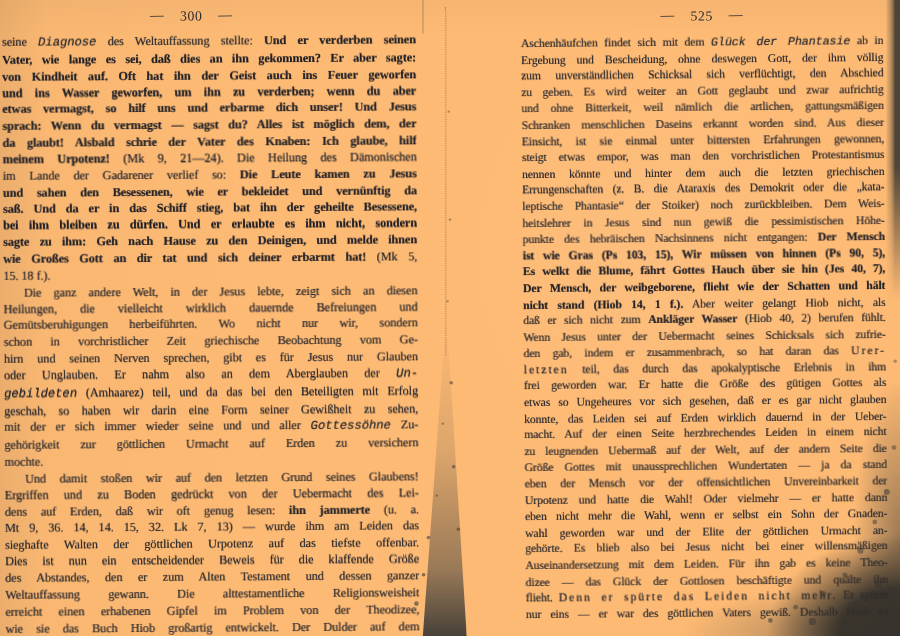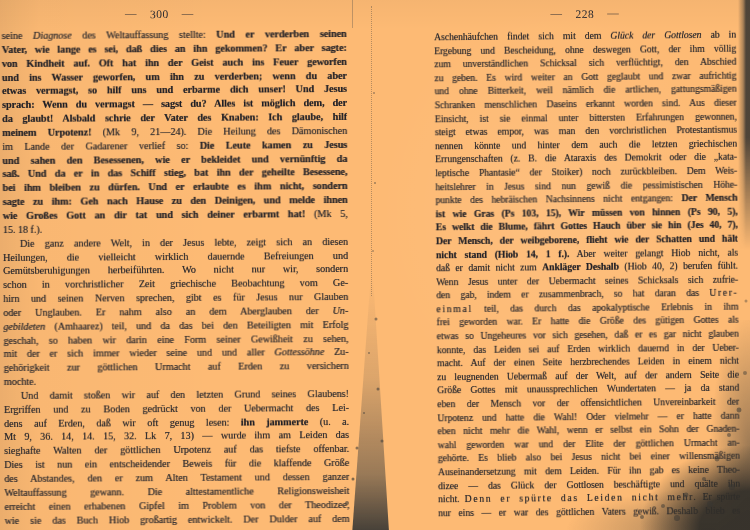--- a/index.html
+++ b/index.html
@@ -36,21 +36,21 @@
   }
   .page-left .text-block{font-size:10.3px;line-height:13.85px;letter-spacing:-0.1px;}
   .page-right .text-block{margin-top:8px;font-size:9.8px;line-height:13.6px;letter-spacing:-0.1px;word-spacing:-0.3px;}
   .line{
     text-align:justify;text-align-last:justify;
     white-space:normal;overflow:hidden;
   }
   .line.end{text-align-last:left;}
   .line.indent{text-indent:17px;}
   .s-b{font-weight:bold;color:#1e1e25;}
-  .s-i{font-style:italic;}
+  .s-i{font-style:italic;font-family:Liberation Mono, monospace;}
   .s-sp{letter-spacing:1.6px;word-spacing:1px;}
 
   
   .gutter-line{
     position:absolute;left:371px;top:6px;height:290px;width:0;
     border-left:1px dotted rgba(72,70,66,0.40);
   }
   .fold-top{
     position:absolute;left:352px;top:0;width:1px;height:28px;
     background:rgba(80,78,74,0.35);
@@ -150,58 +150,58 @@
         <div class="line"><span class="s-r">Dies ist nun ein entscheidender Beweis für die klaffende Größe</span></div>
         <div class="line"><span class="s-r">des Abstandes, den er zum Alten Testament und dessen ganzer</span></div>
         <div class="line"><span class="s-r">Weltauffassung gewann. Die alttestamentliche Religionsweisheit</span></div>
         <div class="line"><span class="s-r">erreicht einen erhabenen Gipfel im Problem von der Theodizee,</span></div>
         <div class="line"><span class="s-r">wie sie das Buch Hiob großartig entwickelt. Der Dulder auf dem</span></div>
       </div>
   </div>
 
   <div class="page page-right">
     <div class="pg-header">
-      <span class="pg-dash">—</span><span class="pg-num">228</span><span class="pg-dash">—</span>
+      <span class="pg-dash">—</span><span class="pg-num">525</span><span class="pg-dash">—</span>
     </div>
     <div class="text-block">
-        <div class="line"><span class="s-r">Aschenhäufchen findet sich mit dem </span><span class="s-i">Glück der Gottlosen</span><span class="s-r"> ab in</span></div>
+        <div class="line"><span class="s-r">Aschenhäufchen findet sich mit dem </span><span class="s-i">Glück der Phantasie</span><span class="s-r"> ab in</span></div>
         <div class="line"><span class="s-r">Ergebung und Bescheidung, ohne deswegen Gott, der ihm völlig</span></div>
         <div class="line"><span class="s-r">zum unverständlichen Schicksal sich verflüchtigt, den Abschied</span></div>
         <div class="line"><span class="s-r">zu geben. Es wird weiter an Gott geglaubt und zwar aufrichtig</span></div>
         <div class="line"><span class="s-r">und ohne Bitterkeit, weil nämlich die artlichen, gattungsmäßigen</span></div>
         <div class="line"><span class="s-r">Schranken menschlichen Daseins erkannt worden sind. Aus dieser</span></div>
         <div class="line"><span class="s-r">Einsicht, ist sie einmal unter bittersten Erfahrungen gewonnen,</span></div>
         <div class="line"><span class="s-r">steigt etwas empor, was man den vorchristlichen Protestantismus</span></div>
         <div class="line"><span class="s-r">nennen könnte und hinter dem auch die letzten griechischen</span></div>
         <div class="line"><span class="s-r">Errungenschaften (z. B. die Ataraxis des Demokrit oder die „kata-</span></div>
         <div class="line"><span class="s-r">leptische Phantasie“ der Stoiker) noch zurückbleiben. Dem Weis-</span></div>
         <div class="line"><span class="s-r">heitslehrer in Jesus sind nun gewiß die pessimistischen Höhe-</span></div>
         <div class="line"><span class="s-r">punkte des hebräischen Nachsinnens nicht entgangen: </span><span class="s-b">Der Mensch</span></div>
         <div class="line"><span class="s-b">ist wie Gras (Ps 103, 15), Wir müssen von hinnen (Ps 90, 5),</span></div>
         <div class="line"><span class="s-b">Es welkt die Blume, fährt Gottes Hauch über sie hin (Jes 40, 7),</span></div>
         <div class="line"><span class="s-b">Der Mensch, der weibgeborene, flieht wie der Schatten und hält</span></div>
         <div class="line"><span class="s-b">nicht stand (Hiob 14, 1 f.).</span><span class="s-r"> Aber weiter gelangt Hiob nicht, als</span></div>
-        <div class="line"><span class="s-r">daß er damit nicht zum </span><span class="s-b">Ankläger Deshalb</span><span class="s-r"> (Hiob 40, 2) berufen fühlt.</span></div>
+        <div class="line"><span class="s-r">daß er sich nicht zum </span><span class="s-b">Ankläger Wasser</span><span class="s-r"> (Hiob 40, 2) berufen fühlt.</span></div>
         <div class="line"><span class="s-r">Wenn Jesus unter der Uebermacht seines Schicksals sich zufrie-</span></div>
         <div class="line"><span class="s-r">den gab, indem er zusammenbrach, so hat daran das </span><span class="s-sp">Urer-</span></div>
-        <div class="line"><span class="s-sp">einmal</span><span class="s-r"> teil, das durch das apokalyptische Erlebnis in ihm</span></div>
+        <div class="line"><span class="s-sp">letzten</span><span class="s-r"> teil, das durch das apokalyptische Erlebnis in ihm</span></div>
         <div class="line"><span class="s-r">frei geworden war. Er hatte die Größe des gütigen Gottes als</span></div>
         <div class="line"><span class="s-r">etwas so Ungeheures vor sich gesehen, daß er es gar nicht glauben</span></div>
         <div class="line"><span class="s-r">konnte, das Leiden sei auf Erden wirklich dauernd in der Ueber-</span></div>
         <div class="line"><span class="s-r">macht. Auf der einen Seite herzbrechendes Leiden in einem nicht</span></div>
         <div class="line"><span class="s-r">zu leugnenden Uebermaß auf der Welt, auf der andern Seite die</span></div>
         <div class="line"><span class="s-r">Größe Gottes mit unaussprechlichen Wundertaten — ja da stand</span></div>
         <div class="line"><span class="s-r">eben der Mensch vor der offensichtlichen Unvereinbarkeit der</span></div>
         <div class="line"><span class="s-r">Urpotenz und hatte die Wahl! Oder vielmehr — er hatte dann</span></div>
         <div class="line"><span class="s-r">eben nicht mehr die Wahl, wenn er selbst ein Sohn der Gnaden-</span></div>
         <div class="line"><span class="s-r">wahl geworden war und der Elite der göttlichen Urmacht an-</span></div>
         <div class="line"><span class="s-r">gehörte. Es blieb also bei Jesus nicht bei einer willensmäßigen</span></div>
         <div class="line"><span class="s-r">Auseinandersetzung mit dem Leiden. Für ihn gab es keine Theo-</span></div>
         <div class="line"><span class="s-r">dizee — das Glück der Gottlosen beschäftigte und quälte ihn</span></div>
-        <div class="line"><span class="s-r">nicht. </span><span class="s-sp">Denn er spürte das Leiden nicht mehr.</span><span class="s-r"> Er spürte</span></div>
+        <div class="line"><span class="s-r">flieht. </span><span class="s-sp">Denn er spürte das Leiden nicht mehr.</span><span class="s-r"> Er spürte</span></div>
         <div class="line"><span class="s-r">nur eins — er war des göttlichen Vaters gewiß. Deshalb blieb es</span></div>
       </div>
   </div>
 
   <div class="fold-top"></div>
   <div class="gutter-line"></div>
   <div class="gutter-wedge"></div>
   <div class="edge-right-top"></div>
   <div class="corner-shadow"></div>
   <div class="speckles"></div>

